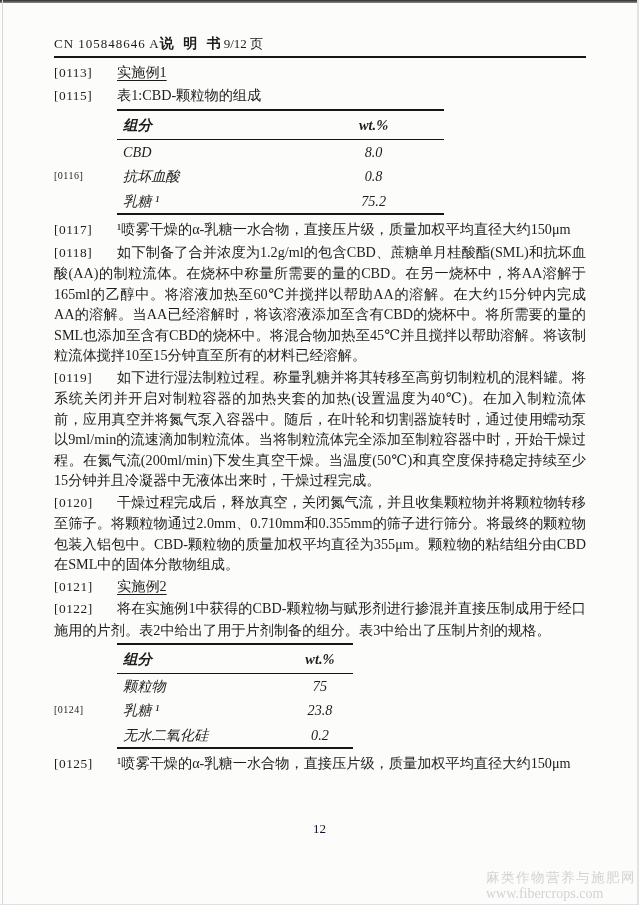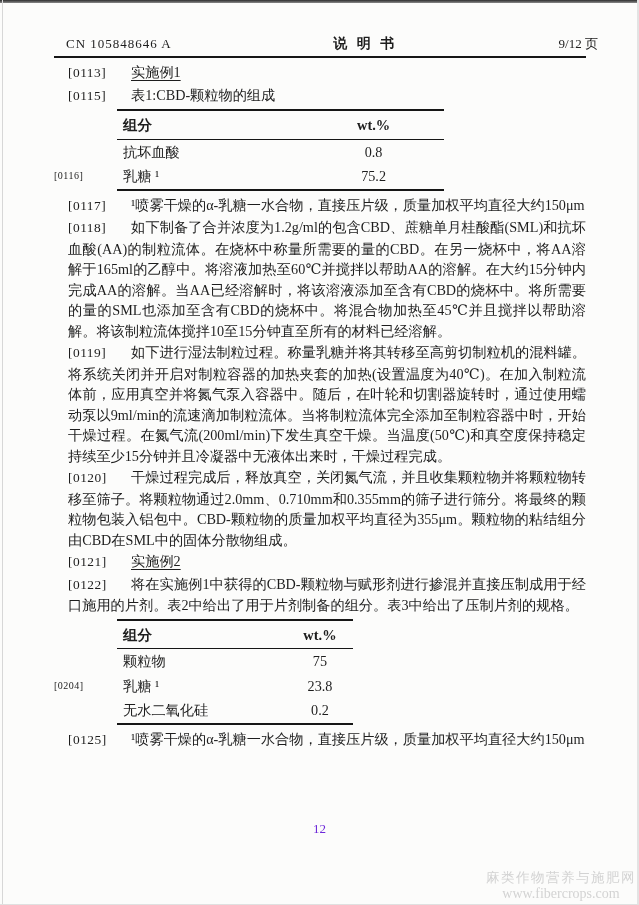--- a/index.html
+++ b/index.html
@@ -8,45 +8,45 @@
     position:relative;width:639px;height:905px;overflow:hidden;
     background:#fcfcfb;color:#1d1d1d;
     font-family:"Liberation Serif","DejaVu Serif",serif;
   }
   
   .scan-top{position:absolute;top:0;left:0;width:639px;height:3px;background:linear-gradient(#2e2e2e,#8a8a8a);}
   .scan-left{position:absolute;top:0;left:2px;bottom:0;width:1px;background:#d7d7d7;}
   .scan-right{position:absolute;top:0;right:0;bottom:0;width:2px;background:#e3e3e3;}
   .scan-bottom{position:absolute;left:0;right:0;bottom:0;height:1px;background:#e0e0e0;}
 
-  .header{position:absolute;top:35px;left:54px;width:532px;display:flex;justify-content:space-between;align-items:baseline;margin-left:12px;}
+  .header{position:absolute;top:35px;left:54px;width:532px;display:flex;justify-content:flex-start;align-items:baseline;}
   .doc-num{font-size:13px;letter-spacing:1px;white-space:nowrap;}
   .doc-title{font-size:14px;font-weight:bold;letter-spacing:3px;white-space:nowrap;}
   .page-ind{font-size:13px;white-space:nowrap;}
   .header-rule{position:absolute;top:56px;left:54px;width:532px;border-top:2.5px solid #161616;}
 
   .content{position:absolute;top:62px;left:54px;width:532px;font-size:14.2px;line-height:20.5px;text-align:justify;}
-  .para{margin:0 0 1px 14px;}
+  .para{margin:0 0 1px 0;}
   .pnum{display:inline-block;width:63px;font-size:13.4px;letter-spacing:0.5px;vertical-align:baseline;}
   .u{text-decoration:underline;text-underline-offset:3px;}
 
   .table-block{position:relative;margin:3px 0 4px 63px;}
   .side-num{position:absolute;left:-63px;top:57px;font-size:10px;letter-spacing:0.5px;}
-  table{border-collapse:collapse;border-top:2.5px solid #161616;border-bottom:2.5px solid #161616;}
+  table{border-collapse:collapse;border-top:2.5px solid #161616;border-bottom:2.5px solid #161616;font-style:italic;}
   .t1{width:327px;}
   .t2{width:236px;}
   th{font-weight:bold;text-align:left;padding:4px 0 3px 6px;border-bottom:1.5px solid #161616;font-size:14.4px;}
   td{padding:2px 0 2px 6px;font-size:14.2px;}
   .t1 .c-name{width:60%;}
   .t1 .c-wt{width:40%;text-align:center;padding-left:0;padding-right:10px;}
   .t2 .c-name{width:72%;}
   .t2 .c-wt{width:28%;text-align:center;padding-left:0;padding-right:0;}
 
-  .page-num{position:absolute;top:821px;left:0;width:100%;text-align:center;font-size:13px;color:#6d28d9;}
-  .watermark{position:absolute;right:3px;bottom:4px;text-align:center;color:#d3d3d3;line-height:1.08;}
+  .page-num{position:absolute;top:821px;left:0;width:100%;text-align:center;font-size:13px;color:#0f172a;}
+  .watermark{position:absolute;right:3px;bottom:4px;text-align:left;color:#d3d3d3;line-height:1.08;}
   .wm-cn{font-size:13.5px;letter-spacing:1.5px;}
   .wm-url{font-size:14px;}
 </style>
 </head>
 <body>
 
 <div class="page">
   <div class="scan-top"></div>
   <div class="scan-left"></div>
   <div class="scan-right"></div>
@@ -74,20 +74,24 @@
       <span class="side-num">[0116]</span>
       <table class="t1">
         <thead>
           <tr>
             <th class="c-name">组分</th>
             <th class="c-wt">wt.%</th>
           </tr>
         </thead>
         <tbody>
           <tr>
+            <td class="c-name">CBD</td>
+            <td class="c-wt">8.0</td>
+          </tr>
+          <tr>
             <td class="c-name">抗坏血酸</td>
             <td class="c-wt">0.8</td>
           </tr>
           <tr>
             <td class="c-name">乳糖 ¹</td>
             <td class="c-wt">75.2</td>
           </tr>
         </tbody>
       </table>
     </div>
@@ -111,21 +115,21 @@
     <div class="para">
       <span class="pnum">[0121]</span><span class="u">实施例2</span>
     </div>
 
     <div class="para">
       <span class="pnum">[0122]</span><span>将在实施例1中获得的CBD-颗粒物与赋形剂进行掺混并直接压制成用于经口施用的片剂。表2中给出了用于片剂制备的组分。表3中给出了压制片剂的规格。</span>
     </div>
 
 
     <div class="table-block">
-      <span class="side-num">[0204]</span>
+      <span class="side-num">[0124]</span>
       <table class="t2">
         <thead>
           <tr>
             <th class="c-name">组分</th>
             <th class="c-wt">wt.%</th>
           </tr>
         </thead>
         <tbody>
           <tr>
             <td class="c-name">颗粒物</td>

